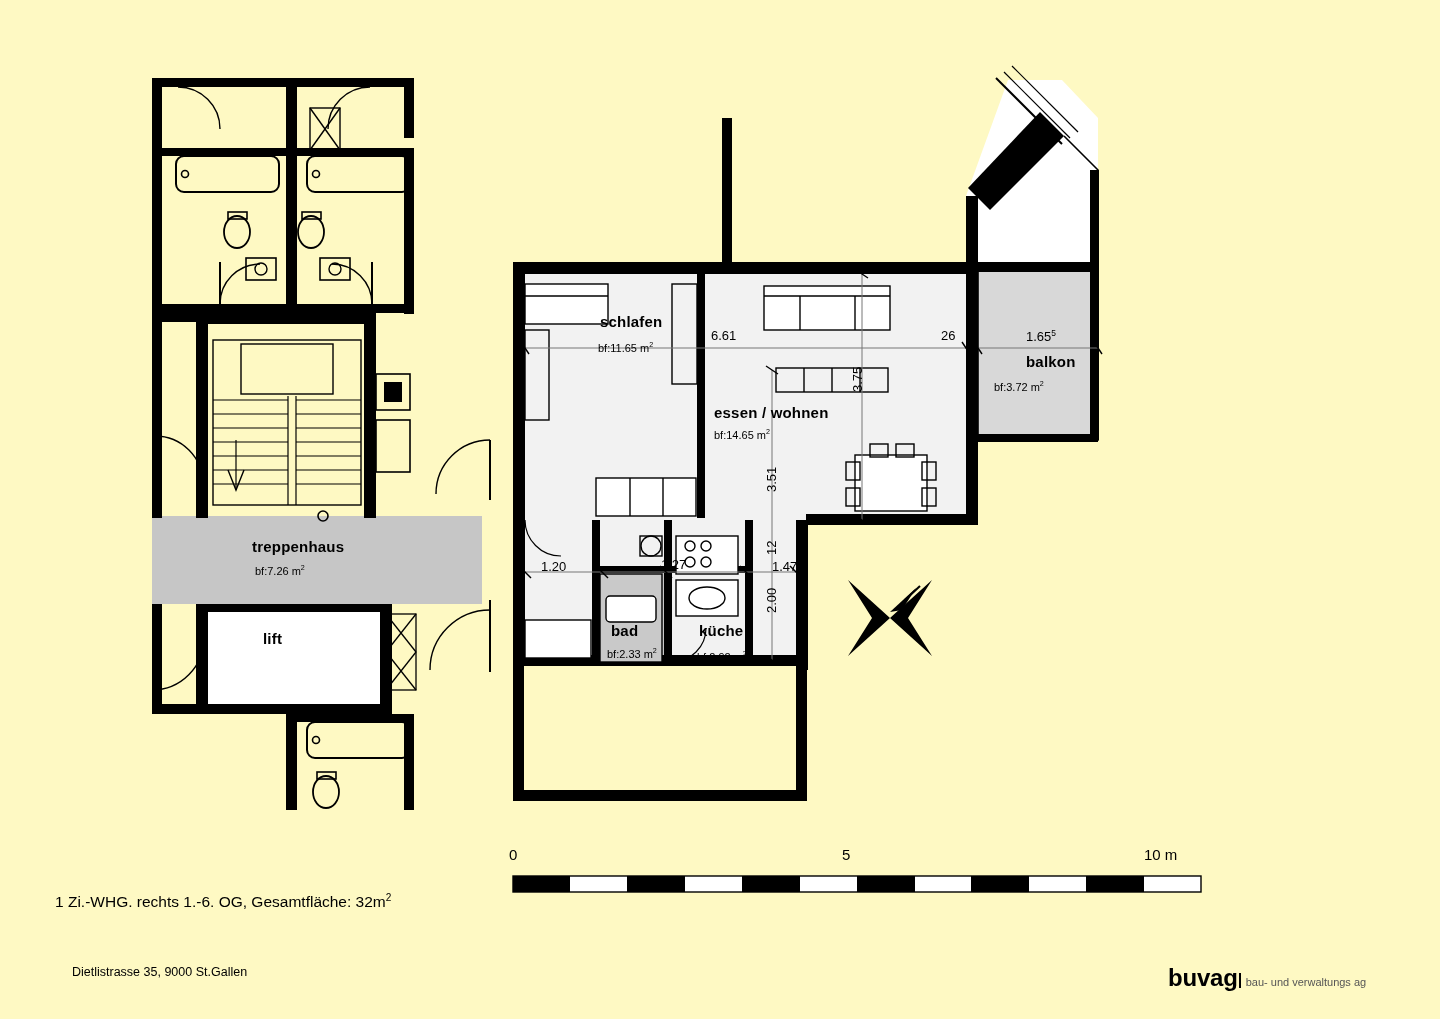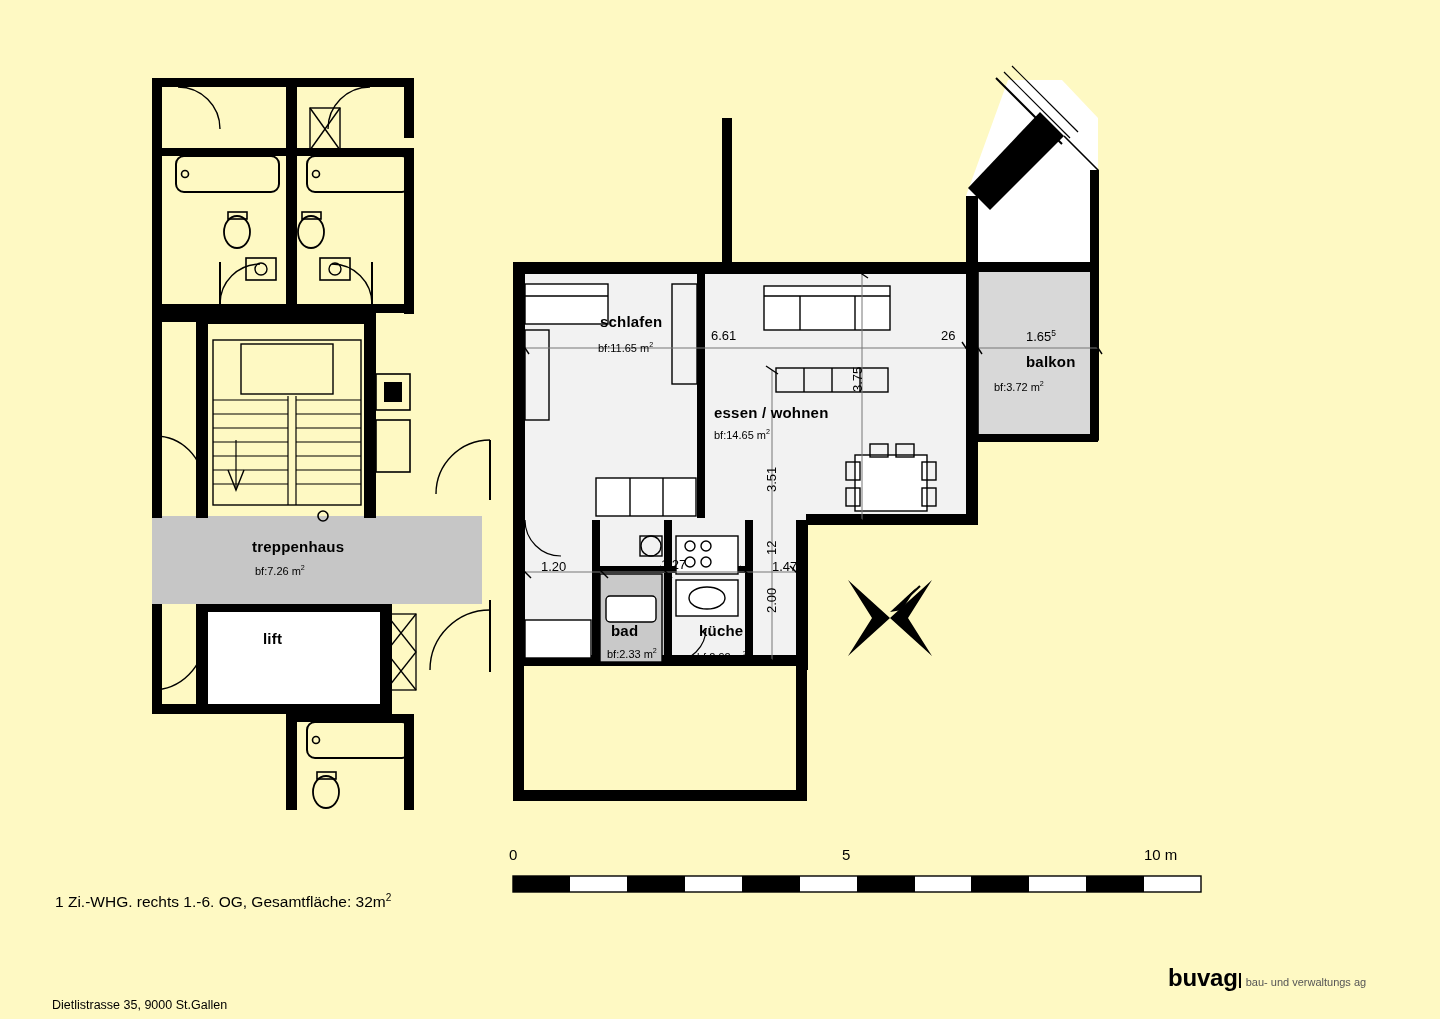--- a/index.html
+++ b/index.html
@@ -372,19 +372,19 @@
   <div class="lbl dim-v" style="left:851px; top:392px;">3.75</div>
   <div class="lbl dim-v" style="left:765px; top:492px;">3.51</div>
   <div class="lbl dim-v" style="left:765px; top:555px;">12</div>
   <div class="lbl dim-v" style="left:765px; top:613px;">2.00</div>
 
   <div class="lbl scale-num" style="left:509px; top:846px;">0</div>
   <div class="lbl scale-num" style="left:842px; top:846px;">5</div>
   <div class="lbl scale-num" style="left:1144px; top:846px;">10 m</div>
 
   <div class="lbl caption-main" style="left:55px; top:892px;"><span>1 Zi.-WHG. rechts 1.-6. OG, Gesamtfläche: 32m</span><span class="sup">2</span></div>
-  <div class="lbl caption-addr" style="left:52px; top:965px;margin-top:33px;">Dietlistrasse 35, 9000 St.Gallen</div>
+  <div class="lbl caption-addr" style="left:72px; top:965px;">Dietlistrasse 35, 9000 St.Gallen</div>
 
   <div class="lbl" style="left:1168px; top:964px;">
     <span class="logo-main">buvag</span><span class="logo-bar"></span><span class="logo-sub">bau- und verwaltungs ag</span>
   </div>
 
 </div>
 
 </body></html>

